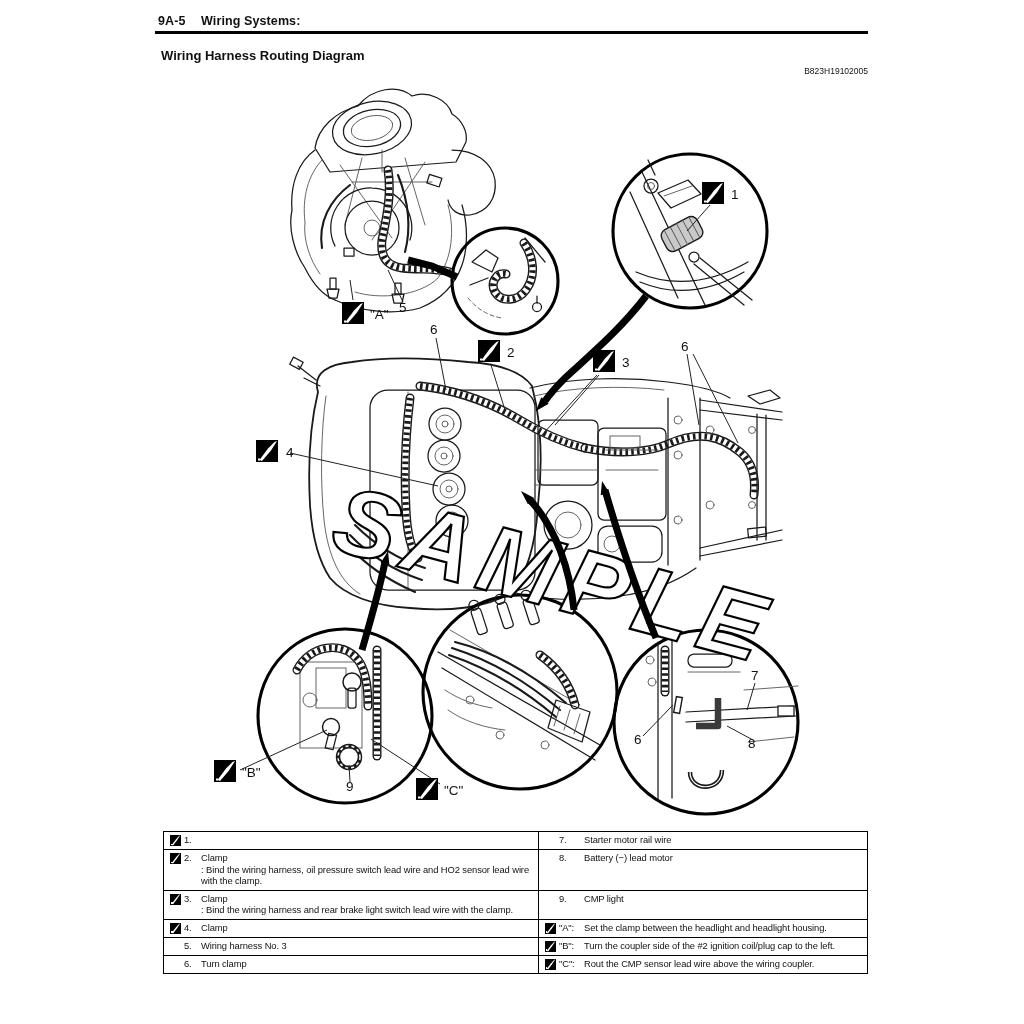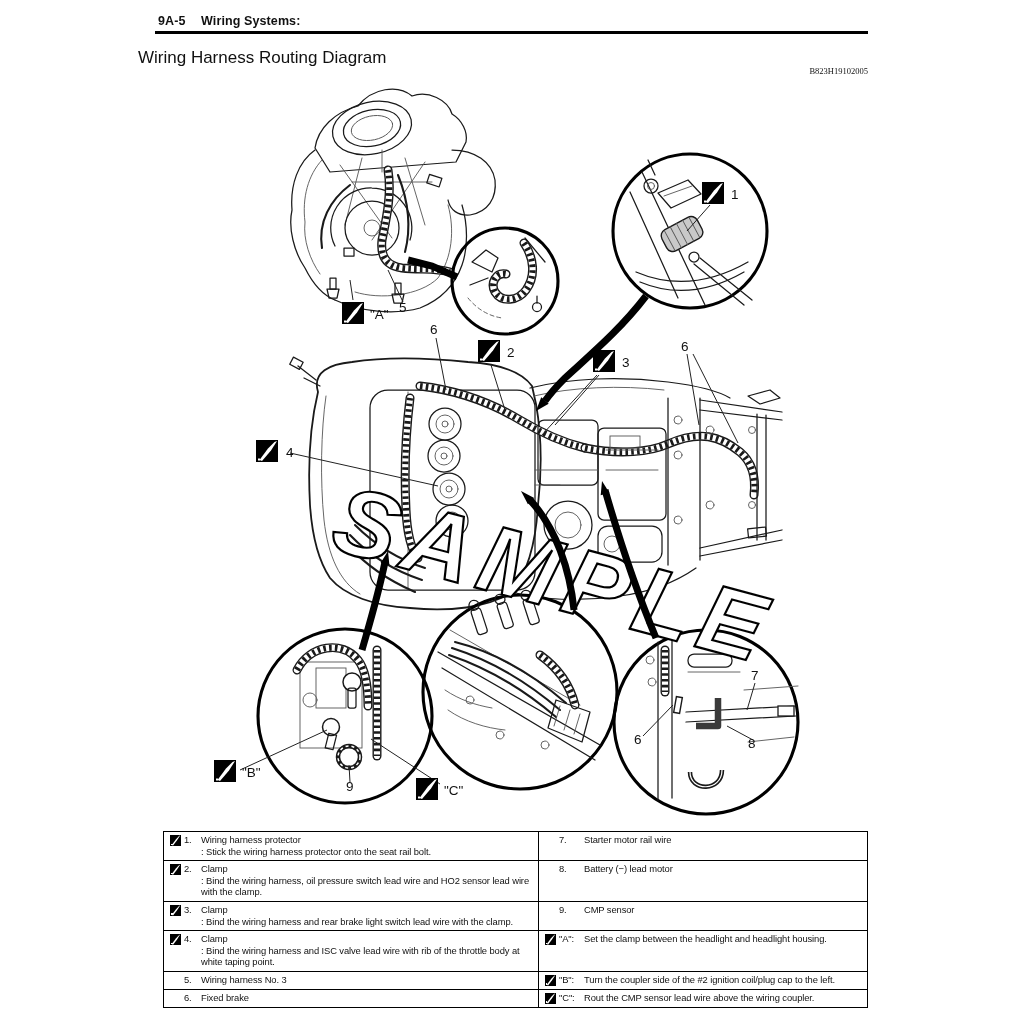--- a/index.html
+++ b/index.html
@@ -3,22 +3,22 @@
 <meta charset="utf-8">
 <style>
   html,body{margin:0;padding:0;background:#fff;}
   #page{position:relative;width:1024px;height:1024px;background:#fff;overflow:hidden;
         font-family:"Liberation Sans",sans-serif;color:#111;}
   
   #hdr{position:absolute;left:142px;top:14px;width:713px;margin-left:16px;}
   .sec-line{font-size:12.5px;font-weight:bold;letter-spacing:.1px;}
   .sec-line .sp{display:inline-block;width:12px;}
   #rule{position:absolute;left:155px;top:31px;width:713px;height:3px;background:#000;}
-  #title{position:absolute;left:138px;top:48px;font-size:17px;font-weight:normal;}
-  #doccode{position:absolute;right:156px;top:66px;font-size:8.5px;font-family:Liberation Serif, serif;}
+  #title{position:absolute;left:161px;top:48px;font-size:13px;font-weight:bold;}
+  #doccode{position:absolute;right:156px;top:66px;font-size:8.5px;}
   #figcode{position:absolute;right:158px;top:832px;font-size:13px;}
   
   #art{position:absolute;left:0;top:0;}
   .ln{fill:none;stroke:#1a1a1a;stroke-width:1.25;stroke-linecap:round;stroke-linejoin:round;}
   .lt{fill:none;stroke:#555;stroke-width:.9;stroke-linecap:round;}
   .ln2{fill:none;stroke:#1a1a1a;stroke-width:1.8;stroke-linecap:round;stroke-linejoin:round;}
   .wire{fill:none;stroke:#1a1a1a;stroke-width:2.1;stroke-linecap:round;}
   .dcirc{fill:none;stroke:#000;stroke-width:3.1;}
   .thick{fill:none;stroke:#000;stroke-width:7;stroke-linecap:butt;}
   .rib-o{fill:none;stroke:#1a1a1a;stroke-width:9;stroke-linecap:round;}
@@ -352,22 +352,20 @@
     </g>
   </svg>
 
   <div id="figcode">I823H1910904-04</div>
 
   <div id="legend">
 
     <div class="tcell">
       <span class="pticon"></span>
       <span class="inum">1.</span>
-      <span class="itxt"><span>Wiring harness protector</span><br>
-        <span>: Stick the wiring harness protector onto the seat rail bolt.</span></span>
     </div>
     <div class="tcell rb">
       <span class="pticon ghost"></span>
       <span class="inum wide">7.</span>
       <span class="itxt">Starter motor rail wire</span>
     </div>
 
     <div class="tcell bt">
       <span class="pticon"></span>
       <span class="inum">2.</span>
@@ -382,28 +380,28 @@
 
     <div class="tcell bt">
       <span class="pticon"></span>
       <span class="inum">3.</span>
       <span class="itxt"><span>Clamp</span><br>
         <span>: Bind the wiring harness and rear brake light switch lead wire with the clamp.</span></span>
     </div>
     <div class="tcell rb bt">
       <span class="pticon ghost"></span>
       <span class="inum wide">9.</span>
-      <span class="itxt">CMP sensor</span>
+      <span class="itxt">CMP light</span>
     </div>
 
     <div class="tcell bt">
       <span class="pticon"></span>
       <span class="inum">4.</span>
       <span class="itxt"><span>Clamp</span><br>
-        <span>: Bind the wiring harness and ISC valve lead wire with rib of the throttle body at white taping point.</span></span>
+        </span>
     </div>
     <div class="tcell rb bt">
       <span class="pticon"></span>
       <span class="inum wide">"A":</span>
       <span class="itxt">Set the clamp between the headlight and headlight housing.</span>
     </div>
 
     <div class="tcell bt">
       <span class="pticon ghost"></span>
       <span class="inum">5.</span>
@@ -411,21 +409,21 @@
     </div>
     <div class="tcell rb bt">
       <span class="pticon"></span>
       <span class="inum wide">"B":</span>
       <span class="itxt">Turn the coupler side of the #2 ignition coil/plug cap to the left.</span>
     </div>
 
     <div class="tcell bt">
       <span class="pticon ghost"></span>
       <span class="inum">6.</span>
-      <span class="itxt">Fixed brake</span>
+      <span class="itxt">Turn clamp</span>
     </div>
     <div class="tcell rb bt">
       <span class="pticon"></span>
       <span class="inum wide">"C":</span>
       <span class="itxt">Rout the CMP sensor lead wire above the wiring coupler.</span>
     </div>
   </div>
 
 </div>
 

